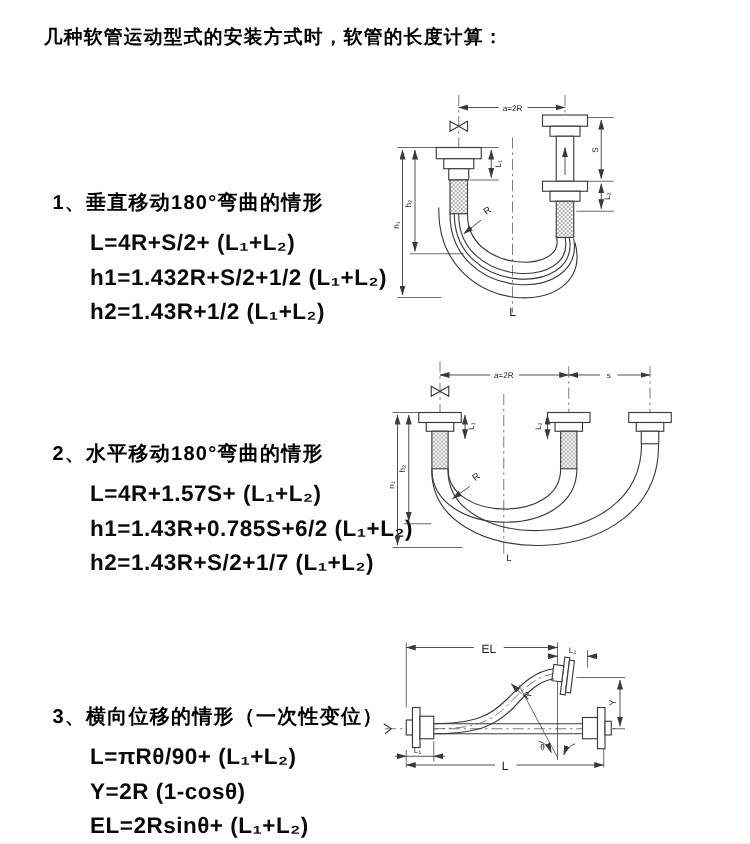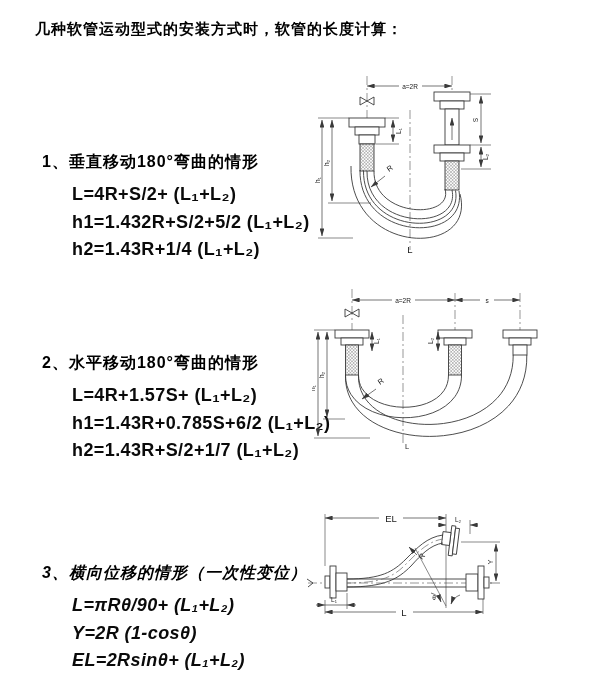--- a/index.html
+++ b/index.html
@@ -11,21 +11,21 @@
   .title{
     position:absolute;left:35px;top:20px;font-size:15px;font-weight:bold;
     letter-spacing:1px;color:#000;
   }
   .sec{position:absolute;left:42px;}
   .sec-heading{font-size:16px;font-weight:bold;letter-spacing:1px;color:#000;margin-top:47px;}
   .formulas{margin:8px 0 0 30px;}
   .formula{font-size:18px;font-weight:600;line-height:27.5px;letter-spacing:.4px;color:#0a0a0a;}
   #sec1{top:105px;}
   #sec2{top:306px;}
-  #sec3{top:516px;font-style:italic;}
+  #sec3{top:516px;}
   svg.diag{position:absolute;}
   #d1{left:315px;top:68px;}
   #d2{left:312px;top:283px;}
   #d3{left:303px;top:500px;}
   svg.diag line, svg.diag path, svg.diag rect, svg.diag polyline{
     stroke:#3a3a3a;stroke-width:.9;fill:none;
   }
   svg.diag .cl{stroke:#6a6a6a;stroke-width:.7;stroke-dasharray:9 3 2 3;}
   svg.diag .dim{stroke:#3a3a3a;stroke-width:.7;}
   svg.diag .ext{stroke:#3a3a3a;stroke-width:.6;}
@@ -50,22 +50,22 @@
       </pattern>
     </defs>
   </svg>
 
   <div class="title">几种软管运动型式的安装方式时，软管的长度计算：</div>
 
   <div class="sec" id="sec1">
     <div class="sec-heading">1、垂直移动180°弯曲的情形</div>
     <div class="formulas">
       <div class="formula">L=4R+S/2+ (L₁+L₂)</div>
-      <div class="formula">h1=1.432R+S/2+5/2 (L₁+L₂)</div>
-      <div class="formula">h2=1.43R+1/4 (L₁+L₂)</div>
+      <div class="formula">h1=1.432R+S/2+1/2 (L₁+L₂)</div>
+      <div class="formula">h2=1.43R+1/2 (L₁+L₂)</div>
     </div>
   </div>
 
   <div class="sec" id="sec2">
     <div class="sec-heading">2、水平移动180°弯曲的情形</div>
     <div class="formulas">
       <div class="formula">L=4R+1.57S+ (L₁+L₂)</div>
       <div class="formula">h1=1.43R+0.785S+6/2 (L₁+L₂)</div>
       <div class="formula">h2=1.43R+S/2+1/7 (L₁+L₂)</div>
     </div>

